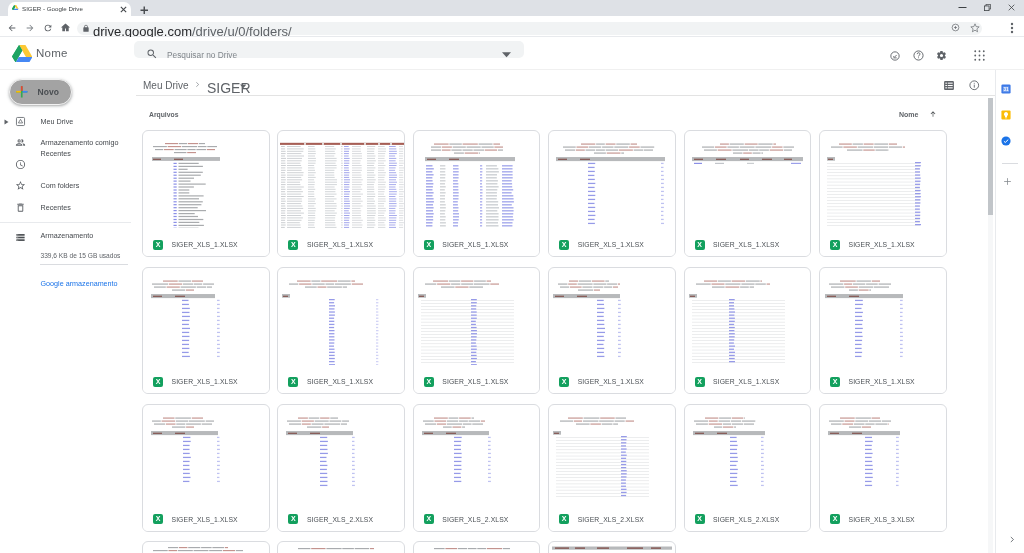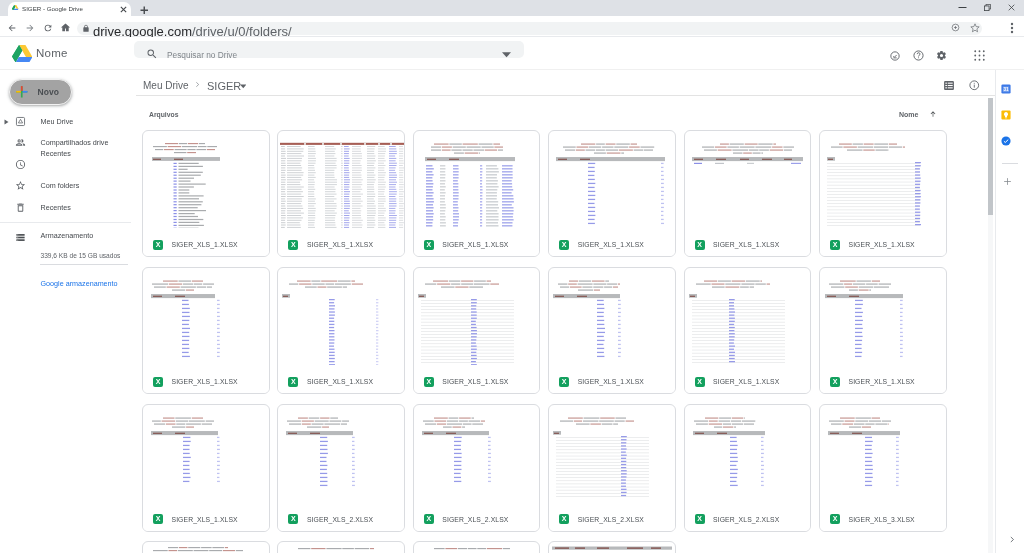--- a/index.html
+++ b/index.html
@@ -159,21 +159,21 @@
     <path d="M0.5 0.5 L4.5 3 L0.5 5.5 Z" fill="#5f6368"></path>
   </svg>
 <svg class="micon" style="top:115.5px" viewBox="0 0 24 24">
     <rect x="3.2" y="3.2" width="17.6" height="17.6" rx="2.2" fill="none" stroke="#5f6368" stroke-width="1.8"></rect>
     <path d="M12 7.2 L16.6 15.2 H7.4 Z" fill="none" stroke="#5f6368" stroke-width="1.7"></path>
   </svg>
 <div class="mitem" style="top:116.5px">Meu Drive</div>
 <svg class="micon" style="top:137px" viewBox="0 0 24 24">
     <path d="M9 13.75c-2.34 0-7 1.17-7 3.5V19h14v-1.75c0-2.33-4.66-3.5-7-3.5zM4.34 17c.84-.58 2.87-1.25 4.66-1.25s3.82.67 4.66 1.25H4.34zM9 12a3.5 3.5 0 1 0 0-7 3.5 3.5 0 0 0 0 7zm0-5a1.5 1.5 0 1 1 0 3 1.5 1.5 0 0 1 0-3zM16.04 13.81c1.16.84 1.96 1.96 1.96 3.44V19h4v-1.75c0-2.02-3.5-3.17-5.96-3.44zM15 12a3.5 3.5 0 0 0 0-7c-.47 0-.91.1-1.32.26a5.49 5.49 0 0 1 0 6.48c.41.16.85.26 1.32.26z" fill="#5f6368"></path>
   </svg>
-<div class="mitem" style="top:138px">Compartilhados drive</div>
+<div class="mitem" style="top:138px">Armazenamento comigo</div>
 <svg class="micon" style="top:158.5px" viewBox="0 0 24 24">
     <path d="M12 2a10 10 0 1 0 0 20 10 10 0 0 0 0-20zm0 18a8 8 0 1 1 0-16 8 8 0 0 1 0 16zm.5-13H11v6l5.25 3.15.75-1.23-4.5-2.67V7z" fill="#5f6368"></path>
   </svg>
 <div class="mitem" style="top:149px">Recentes</div>
 <svg class="micon" style="top:180px" viewBox="0 0 24 24">
     <path d="M22 9.24l-7.19-.62L12 2 9.19 8.63 2 9.24l5.46 4.73L5.82 21 12 17.27 18.18 21l-1.63-7.03L22 9.24zM12 15.4l-3.76 2.27 1-4.28-3.32-2.88 4.38-.38L12 6.1l1.71 4.04 4.38.38-3.32 2.88 1 4.28L12 15.4z" fill="#5f6368"></path>
   </svg>
 <div class="mitem" style="top:181px">Com folders</div>
 <svg class="micon" style="top:201.5px" viewBox="0 0 24 24">
     <path d="M6 19a2 2 0 0 0 2 2h8a2 2 0 0 0 2-2V7H6v12zM8 9h8v10H8V9zm7.5-5l-1-1h-5l-1 1H5v2h14V4h-3.5z" fill="#5f6368"></path>
@@ -194,21 +194,21 @@
   </svg>
 <div class="mitem" style="top:231px">Armazenamento</div>
 <div class="sgray" style="top:252px">339,6 KB de 15 GB usados</div>
 <div class="abs" style="left:40px;top:263.5px;width:88px;height:1.6px;background:#dadce0"></div>
 <div class="abs" style="left:40.5px;top:278.5px;font-size:7.2px;color:#1a73e8">Google armazenamento</div>
 
 <div id="bc">Meu Drive</div>
 <svg class="abs" style="left:193.5px;top:80.5px" width="7" height="7" viewBox="0 0 24 24">
     <path d="M8 4.5l8 7.5-8 7.5" fill="none" stroke="#7d8287" stroke-width="2.4"></path>
   </svg>
-<div class="abs" style="left:207px;top:79.5px;font-size:11px;color:#5f6368">SIGER</div>
+<div class="abs" style="left:207px;top:79.5px;font-size:14px;color:#5f6368">SIGER</div>
 <svg class="abs" style="left:239.5px;top:84px" width="6.5" height="5" viewBox="0 0 10 6">
     <path d="M0 0 L5 5.5 L10 0 Z" fill="#5f6368"></path>
   </svg>
 <div id="mdivider"></div>
 
 <svg class="abs" style="left:943.5px;top:80.5px" width="10" height="9" viewBox="0 0 24 22">
     <rect x="0" y="0" width="24" height="22" rx="2.5" fill="#5f6368"></rect>
     <rect x="3" y="4" width="4" height="2.6" fill="#fff"></rect>
     <rect x="9" y="4" width="12" height="2.6" fill="#fff"></rect>
     <rect x="3" y="9.7" width="4" height="2.6" fill="#fff"></rect>

